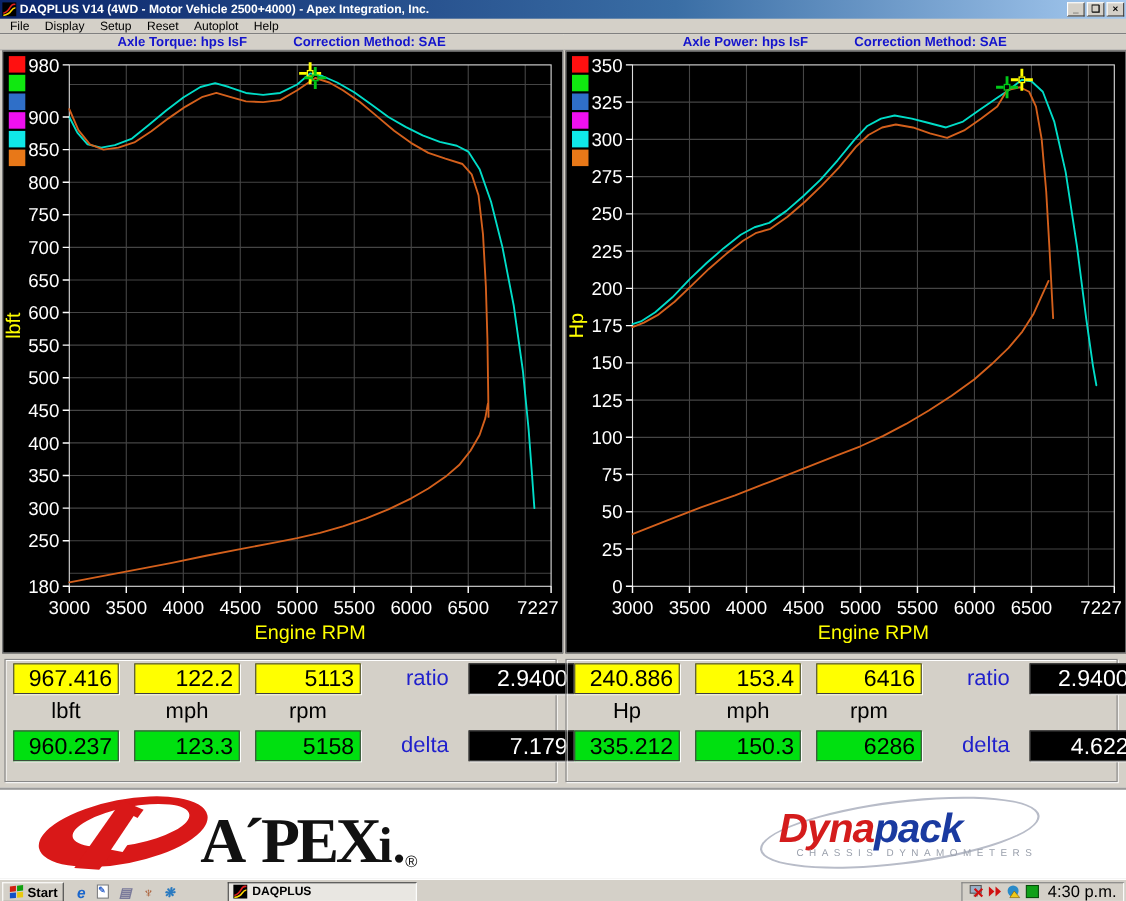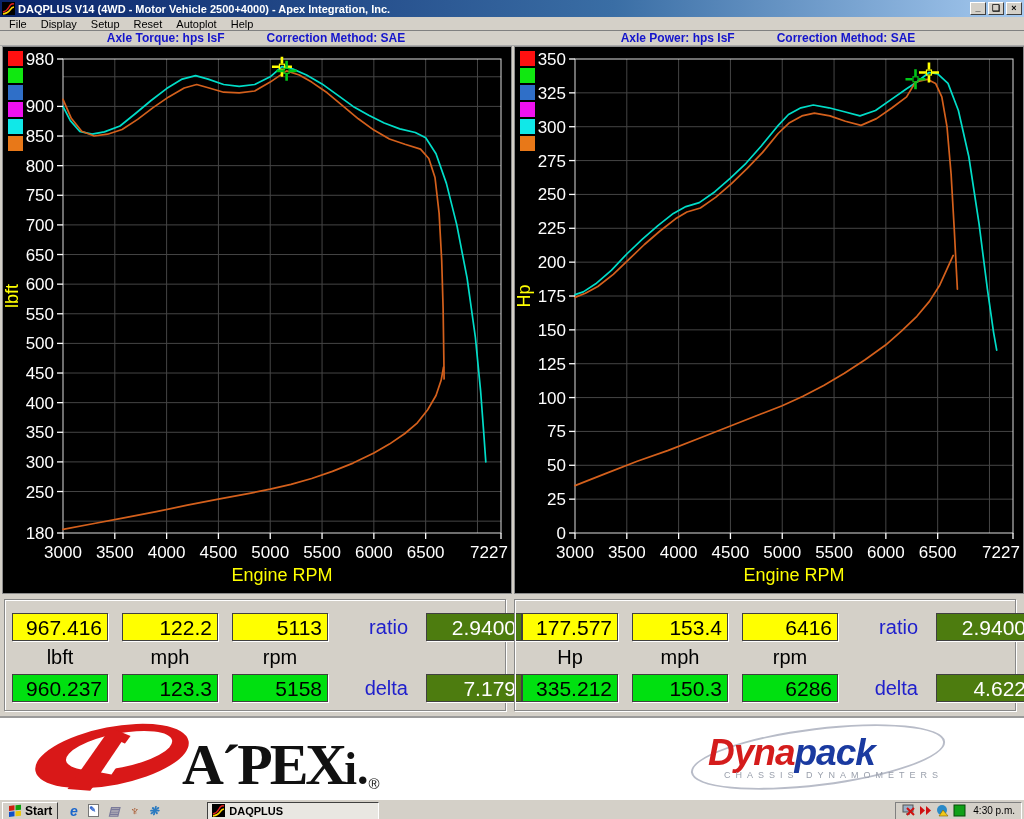--- a/index.html
+++ b/index.html
@@ -30,28 +30,28 @@
 
   
   .charts-row { height:548px; display:flex; flex:0 0 auto; background:#d4d0c8;justify-content:center; }
   .chart-panel { width:510px; height:548px; margin-left:2px; background:#000;
     border:1px solid #8c8c8c; position:relative; }
   .chart-panel svg { position:absolute; left:0; top:0; }
 
   
   .values-row { height:122px; display:flex; gap:8px; padding:5px 4px; flex:0 0 auto; }
   .value-panel { width:502px; height:112px; border:1px solid #888;
-    box-shadow:inset 1px 1px 0 #fff, 1px 1px 0 #fff; padding:12px 5px 0 7px;
+    box-shadow:inset 1px 1px 0 #fff, 1px 1px 0 #fff; padding:2px 5px 0 7px;
     display:grid; grid-template-columns:96px 96px 96px 70px 96px; grid-auto-rows:30px 25px 30px;
     column-gap:14px; row-gap:3px; align-items:center; }
   .vbox { height:28px; border:1px solid #404040; box-shadow:1px 1px 0 #ffffff;
     font-size:21px; text-align:right; padding:1px 5px 0 0; line-height:26px; overflow:hidden; }
   .vbox.yellow { background:#ffff00; color:#000; }
   .vbox.green  { background:#00e010; color:#000; }
-  .vbox.blue   { background:#4d7c0f; color:#fff; }
+  .vbox.blue   { background:#000000; color:#fff; }
   .rlabel { color:#2020cc; font-size:20px; text-align:right; padding-right:4px; }
   .unit { color:#000; font-size:20px; text-align:center; }
 
   
   .logo-strip { height:83px; background:#fff; border-top:2px solid #9a9a9a; display:flex;
     align-items:flex-start; flex:0 0 auto; position:relative; }
   .apex-logo { display:flex; align-items:flex-end; margin-left:28px; }
   .apex-text { font-family:"Liberation Serif", serif; font-weight:bold; font-size:58px;
     letter-spacing:-3px; color:#111; line-height:58px; margin-left:-14px; }
   .apex-i { font-family:"Liberation Serif", serif; font-weight:bold; font-size:46px;
@@ -81,21 +81,21 @@
   .ql-icon { width:15px; height:15px; display:flex; align-items:center; justify-content:center;
     font-size:12px; font-weight:bold; font-style:italic; }
   .ie { color:#1a66cc; font-size:14px; }
   .page { width:11px; height:13px; background:#fff; border:1px solid #777; font-size:8px; color:#3366cc; font-style:normal; }
   .task-btn { height:18px; width:172px; display:flex; align-items:center; gap:4px; padding:0 4px;
     border:1px solid; border-color:#404040 #fff #fff #404040; background:#e9e7e2;
     font-size:11px; font-weight:bold; margin-left:46px; }
   .tray { margin-left:auto; height:18px; display:flex; align-items:center; gap:4px;
     border:1px solid; border-color:#808080 #fff #fff #808080; padding:0 6px; }
   .tray-icon { width:13px; height:13px; position:relative; }
-  .clock { font-size:10px; padding-left:3px; }
+  .clock { font-size:15px; padding-left:3px; }
 </style>
 </head>
 <body>
 
 <div class="window">
 
   <div class="titlebar">
     <svg class="app-icon" viewBox="0 0 13 13">
       <rect width="13" height="13" fill="#000"></rect>
       <path d="M1 10 Q5 9 7 5 T12 2" fill="none" stroke="#e02020" stroke-width="1.4"></path>
@@ -329,21 +329,21 @@
       <div></div>
         <div></div>
       <div class="vbox green">960.237</div>
       <div class="vbox green">123.3</div>
       <div class="vbox green">5158</div>
       <div class="rlabel">delta</div>
       <div class="vbox blue">7.179</div>
     </div>
 
     <div class="value-panel">
-      <div class="vbox yellow">177.577</div>
+      <div class="vbox yellow">240.886</div>
       <div class="vbox yellow">153.4</div>
       <div class="vbox yellow">6416</div>
       <div class="rlabel">ratio</div>
       <div class="vbox blue">2.9400</div>
       <div class="unit">Hp</div>
       <div class="unit">mph</div>
       <div class="unit">rpm</div>
       <div></div>
         <div></div>
       <div class="vbox green">335.212</div>

